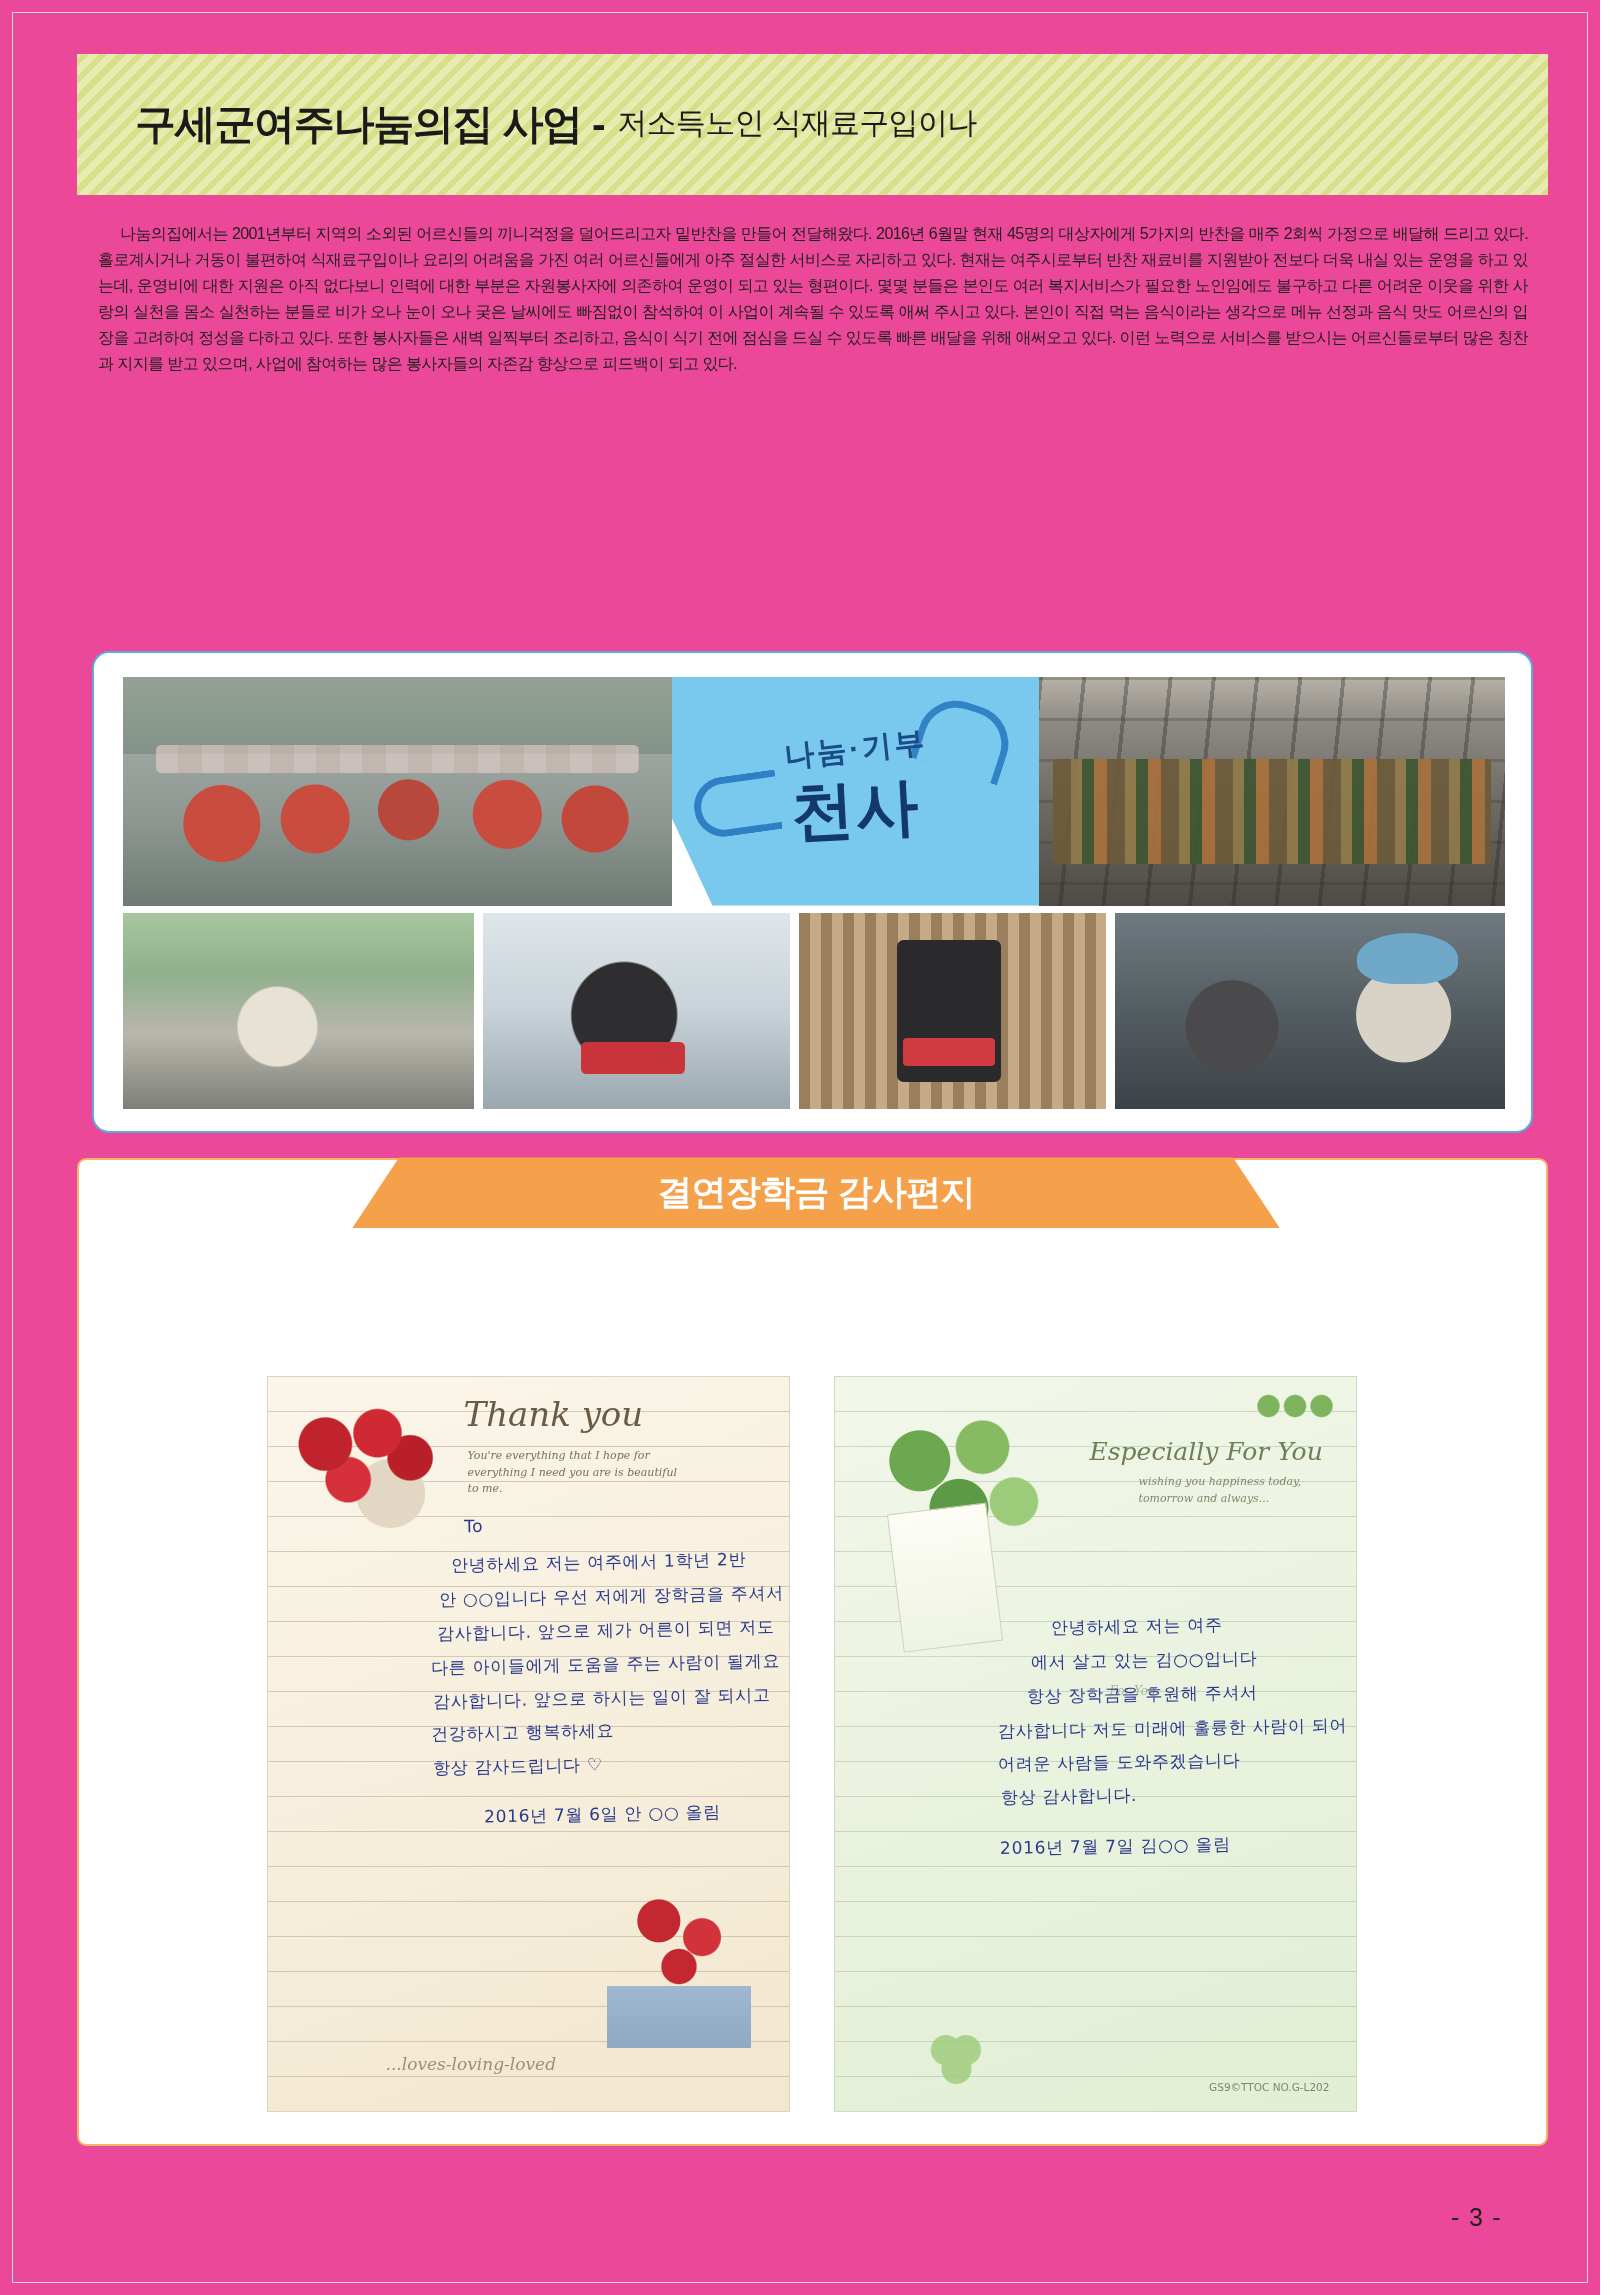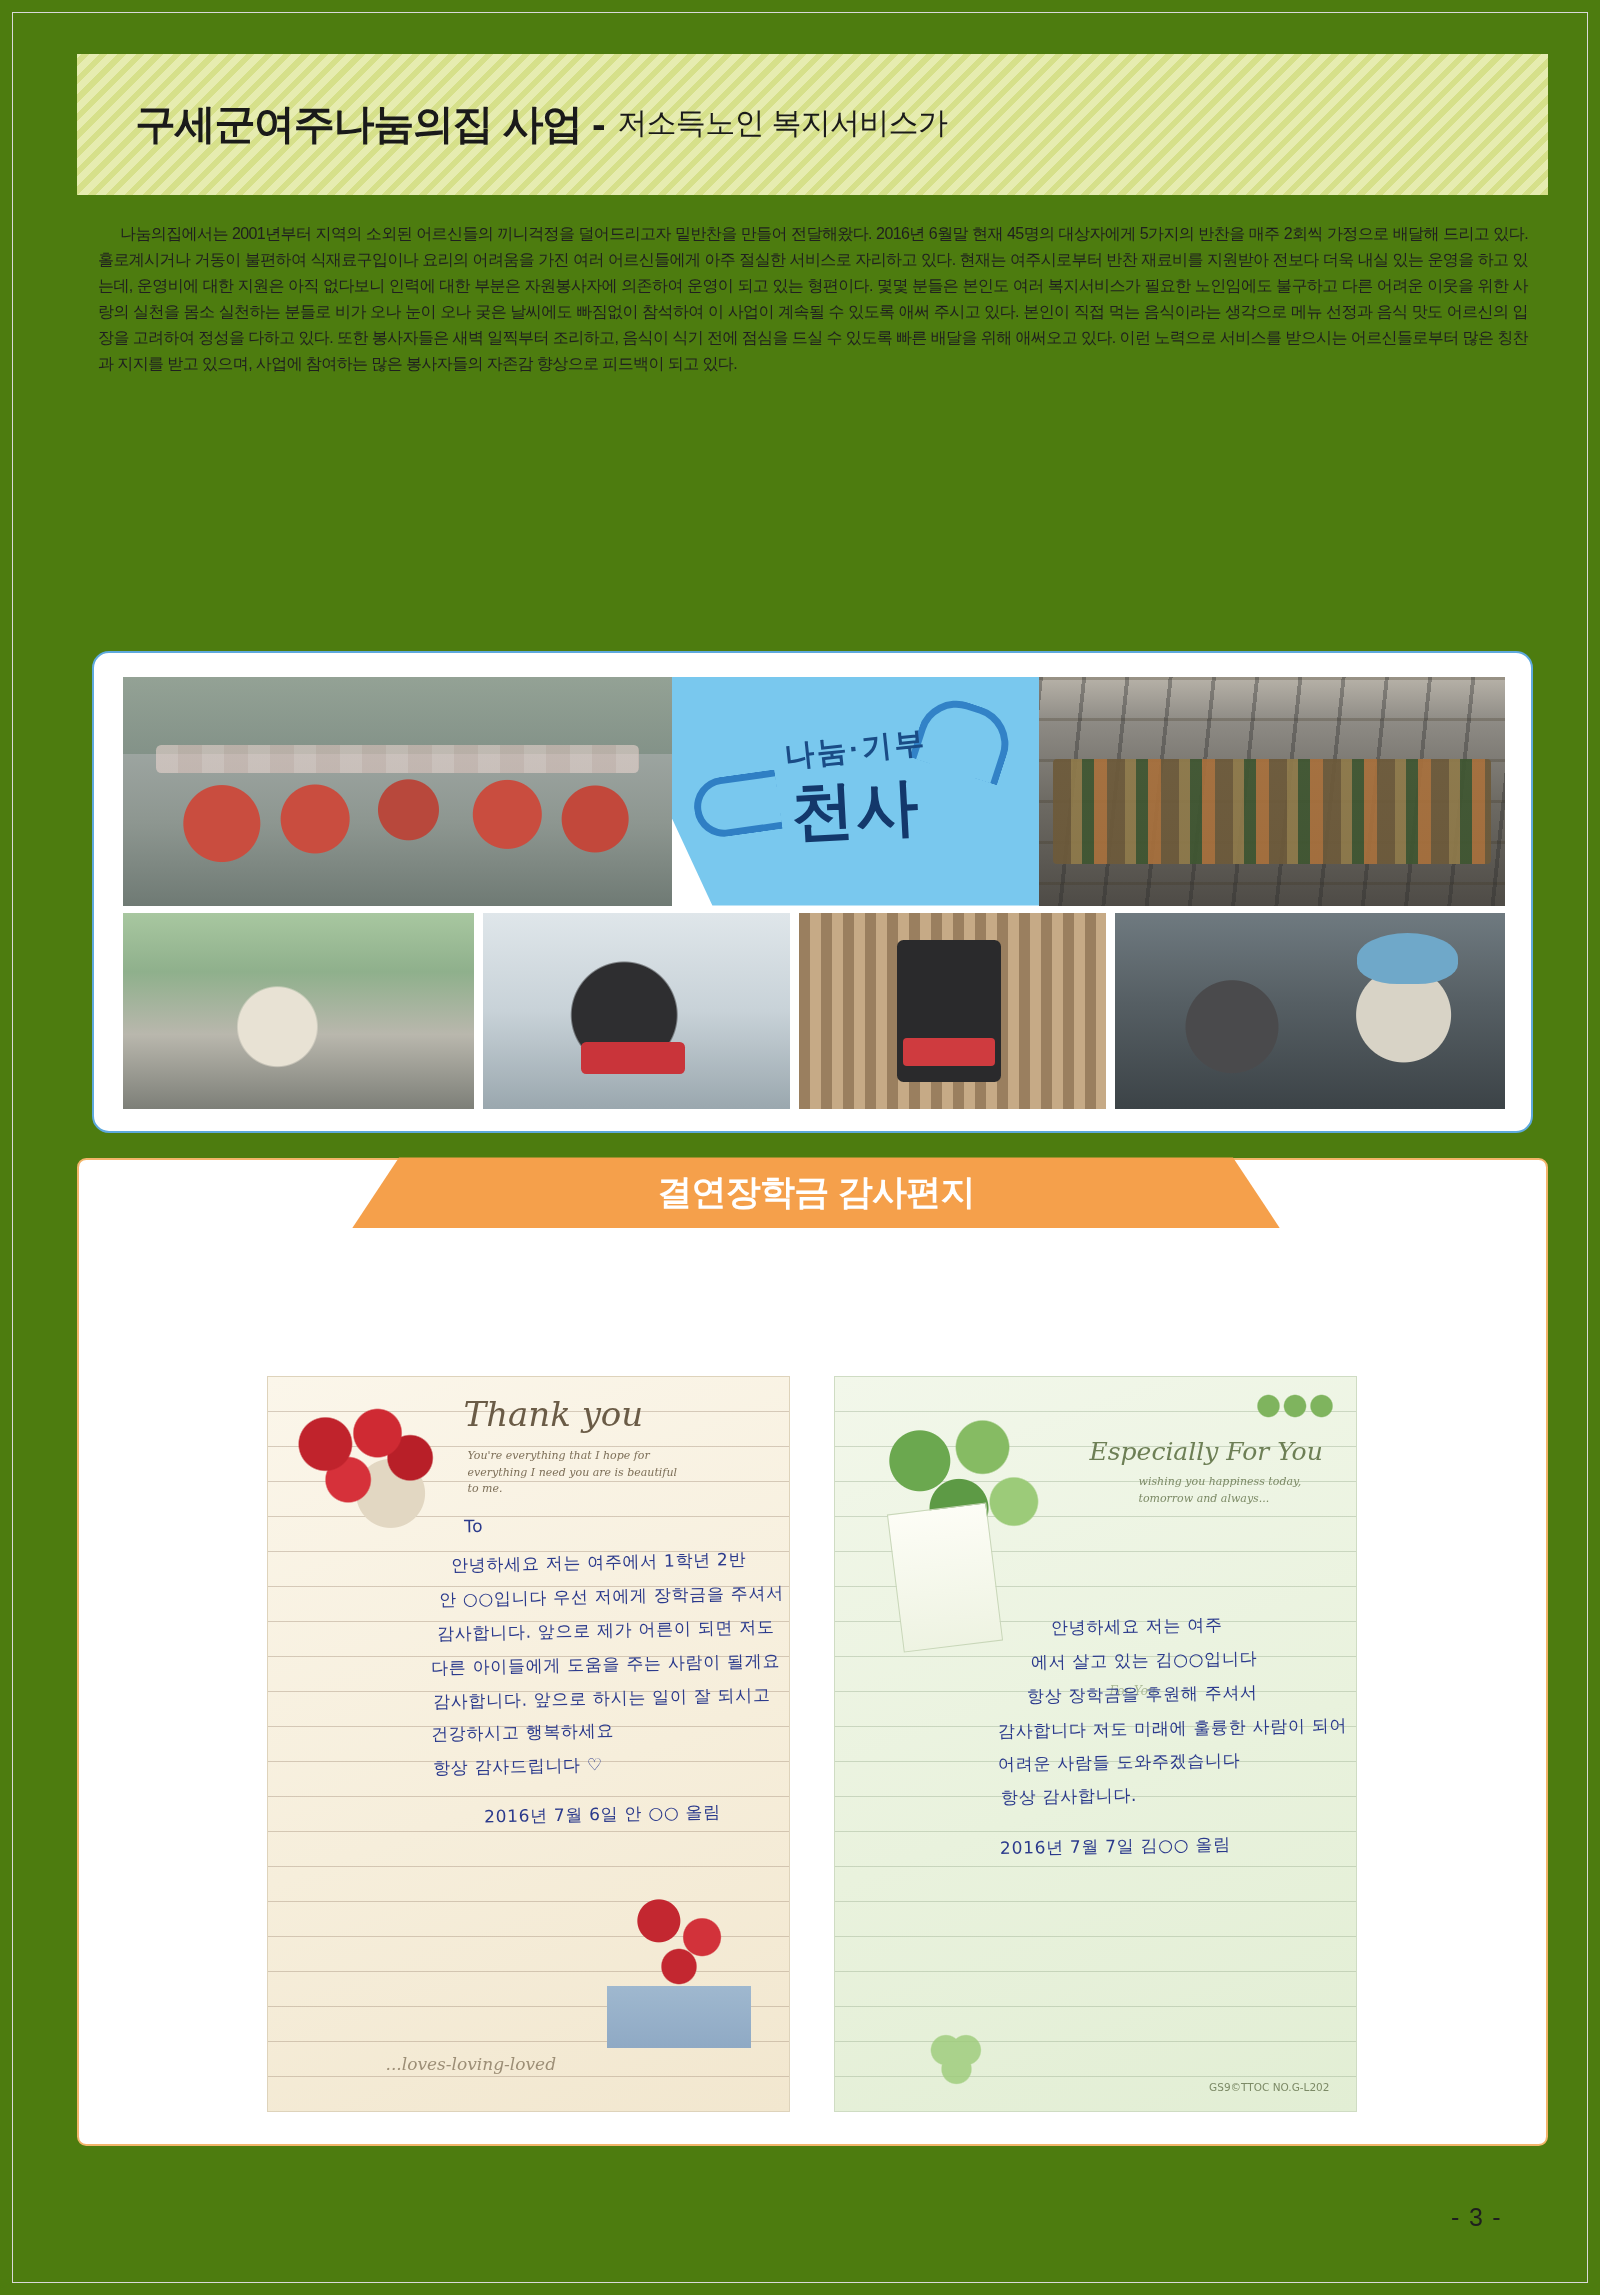--- a/index.html
+++ b/index.html
@@ -8,21 +8,21 @@
     background: #ffffff;
   }
   body {
     font-family: "Liberation Sans", "DejaVu Sans", sans-serif;
     color: #231f20;
   }
   .page {
     position: relative;
     width: 1600px;
     height: 2295px;
-    background: #4d7c0f;
+    background: #ec4899;
     box-sizing: border-box;
     overflow: hidden;
   }
   
   .page-frame {
     position: absolute;
     left: 11.8px;
     top: 11.8px;
     right: 11.8px;
     bottom: 11.8px;
@@ -503,21 +503,21 @@
 </style>
 </head>
 <body>
 
 <div class="page">
   <div class="page-frame"></div>
 
   <div class="title-banner">
     <div class="title-banner-inner">
       <span class="title-main">구세군여주나눔의집 사업 -</span>
-      <span class="title-sub">저소득노인 복지서비스가</span>
+      <span class="title-sub">저소득노인 식재료구입이나</span>
     </div>
   </div>
 
   <div class="body-text"><span class="indent"></span><span>나눔의집에서는 2001년부터 지역의 소외된 어르신들의 끼니걱정을 덜어드리고자 밑반찬을 만들어 전달해왔다. 2016년 6월말 현재 45명의 대상자에게 5가지의 반찬을 매주 2회씩 가정으로 배달해 드리고 있다. 홀로계시거나 거동이 불편하여 식재료구입이나 요리의 어려움을 가진 여러 어르신들에게 아주 절실한 서비스로 자리하고 있다. 현재는 여주시로부터 반찬 재료비를 지원받아 전보다 더욱 내실 있는 운영을 하고 있는데, 운영비에 대한 지원은 아직 없다보니 인력에 대한 부분은 자원봉사자에 의존하여 운영이 되고 있는 형편이다. 몇몇 분들은 본인도 여러 복지서비스가 필요한 노인임에도 불구하고 다른 어려운 이웃을 위한 사랑의 실천을 몸소 실천하는 분들로 비가 오나 눈이 오나 궂은 날씨에도 빠짐없이 참석하여 이 사업이 계속될 수 있도록 애써 주시고 있다. 본인이 직접 먹는 음식이라는 생각으로 메뉴 선정과 음식 맛도 어르신의 입장을 고려하여 정성을 다하고 있다. 또한 봉사자들은 새벽 일찍부터 조리하고, 음식이 식기 전에 점심을 드실 수 있도록 빠른 배달을 위해 애써오고 있다. 이런 노력으로 서비스를 받으시는 어르신들로부터 많은 칭찬과 지지를 받고 있으며, 사업에 참여하는 많은 봉사자들의 자존감 향상으로 피드백이 되고 있다.</span></div>
 
   <div class="collage">
     <div class="collage-row1">
       <div class="photo p1"></div>
       <div class="photo logo-banner">
         <div class="sky"></div>

